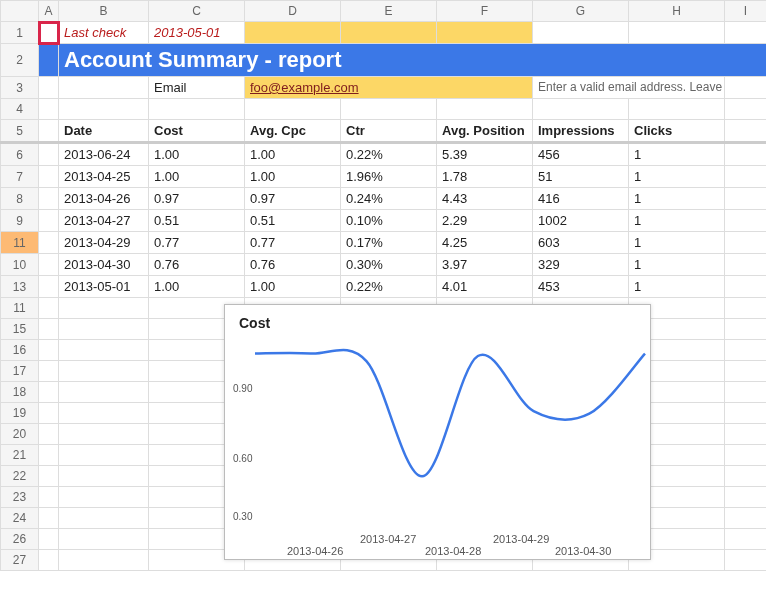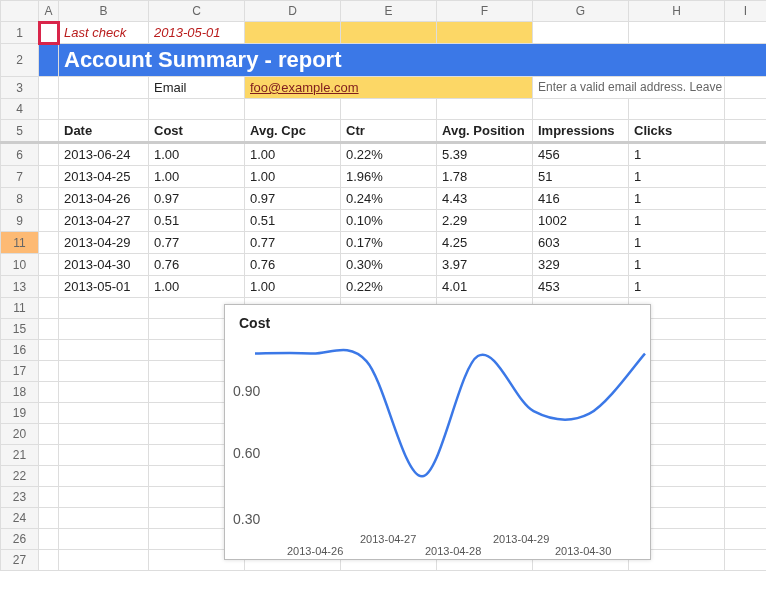--- a/index.html
+++ b/index.html
@@ -23,21 +23,21 @@
 .blue{background:#3b78e7;color:#fff}
 .title{font-size:22px;font-weight:bold;padding:12px 6px}
 .italic{font-style:italic;color:#b91c1c}
 .emailhint{color:#666;font-size:12px;line-height:1.2;white-space:normal}
 .bold{font-weight:bold}
 .link{color:#7f1d1d;text-decoration:underline}
 .num{text-align:left}
 .row-divider td{border-bottom:3px solid #ccc}
 .chart-container{position:absolute;left:224px;top:304px;width:425px;height:254px;background:#fff;border:1px solid #bbb;box-shadow:0 0 4px rgba(0,0,0,0.15)}
 .chart-title{font-weight:bold;font-size:14px;padding:10px 0 0 14px}
-.chart-ylabel{position:absolute;left:8px;font-size:14px;color:#555}
+.chart-ylabel{position:absolute;left:8px;font-size:10px;color:#555}
 .chart-xlabel{position:absolute;bottom:2px;font-size:11px;color:#555}
 svg{display:block}
 .linepath{fill:none;stroke:#3b78e7;stroke-width:2.5}
 </style>
 </head>
 <body>
 
 <table class="sheet">
 <colgroup>
 <col class="col-rh">
@@ -361,20 +361,20 @@
 
 </tbody>
 </table>
 
 <div class="chart-container">
 <div class="chart-title">Cost</div>
 <svg id="chart-svg" width="425" height="226">
       <path d="M30,22.533333333333353 C39.285714285714285,22.533333333333353 67.14285714285714,21.28000000000002 85.71428571428571,22.533333333333353 C104.28571428571428,23.786666666666687 122.85714285714285,9.582222222222256 141.42857142857142,30.05333333333336 C160,50.52444444444446 178.57142857142856,146.19555555555553 197.14285714285714,145.35999999999999 C215.71428571428572,144.52444444444444 234.28571428571428,35.902222222222235 252.85714285714283,25.040000000000013 C271.4285714285714,14.177777777777791 290,70.57777777777777 308.57142857142856,80.18666666666665 C327.1428571428571,89.79555555555554 345.7142857142857,92.30222222222221 364.2857142857143,82.69333333333333 C382.85714285714283,73.08444444444444 410.7142857142857,32.56000000000002 420,22.533333333333353" class="linepath"></path>
     </svg>
 <span class="chart-ylabel" style="top:78px">0.90</span>
-<span class="chart-ylabel" style="top:140px">0.60</span>
+<span class="chart-ylabel" style="top:148px">0.60</span>
 <span class="chart-ylabel" style="top:206px">0.30</span>
 <span class="chart-xlabel" style="left:62px;bottom:2px">2013-04-26</span>
 <span class="chart-xlabel" style="left:135px;bottom:14px">2013-04-27</span>
 <span class="chart-xlabel" style="left:200px;bottom:2px">2013-04-28</span>
 <span class="chart-xlabel" style="left:268px;bottom:14px">2013-04-29</span>
 <span class="chart-xlabel" style="left:330px;bottom:2px">2013-04-30</span>
 </div>
 
 </body></html>

